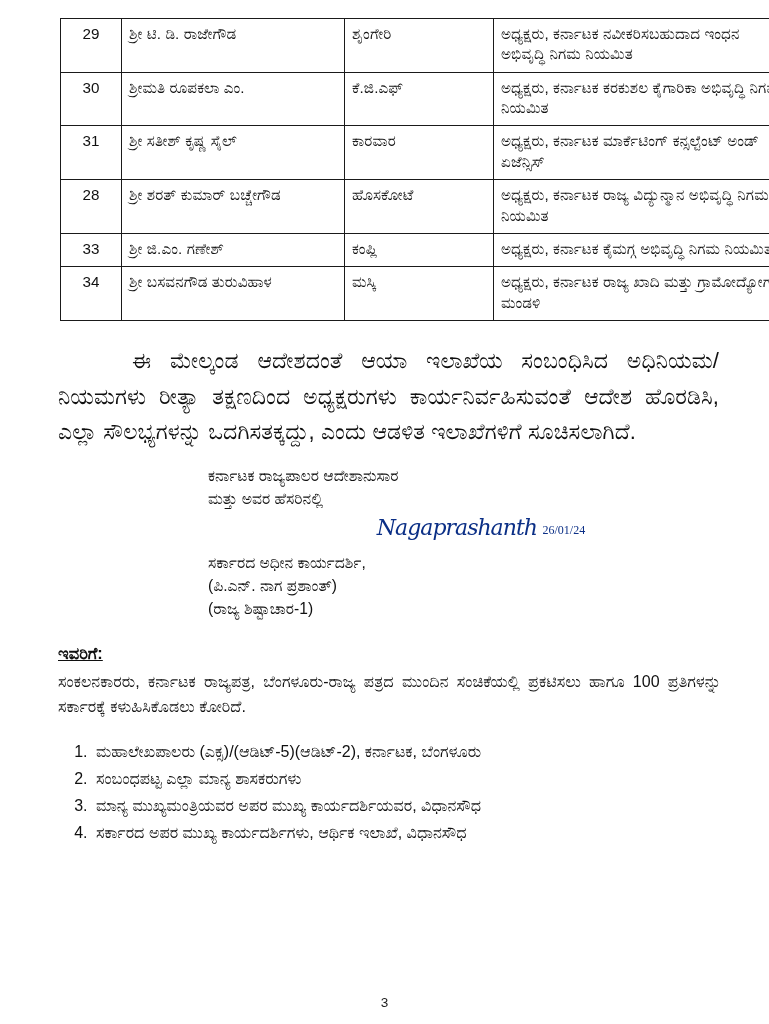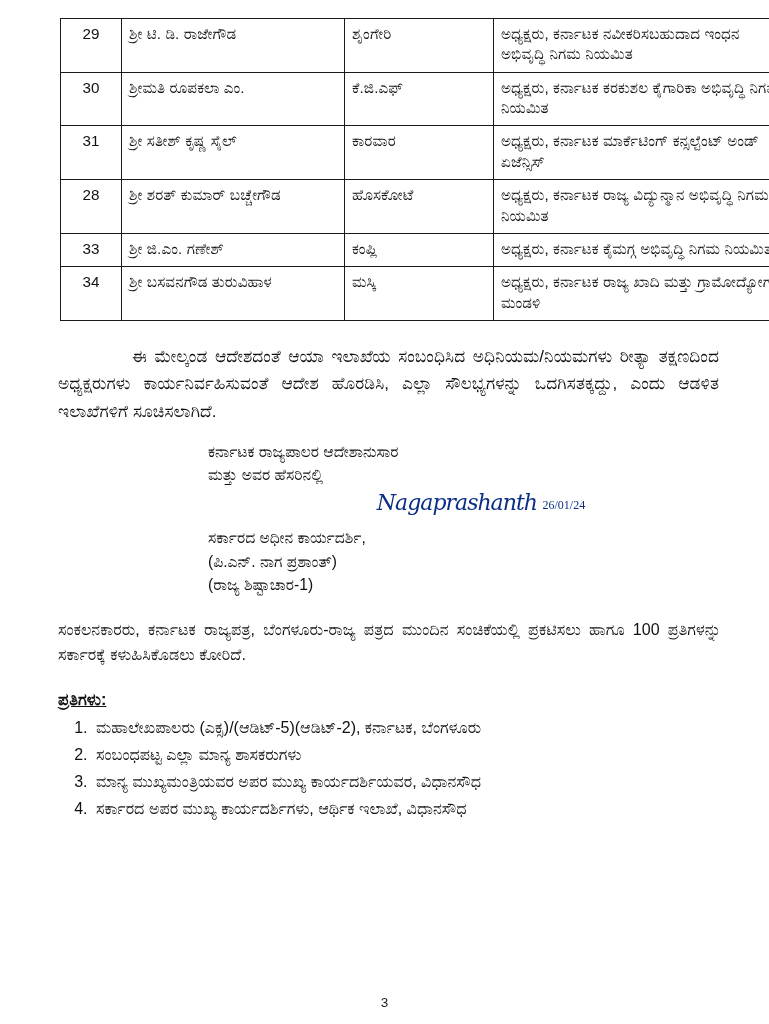--- a/index.html
+++ b/index.html
@@ -50,21 +50,21 @@
   td.col-place {
     width: 134px;
   }
   td.col-post {
     width: 284px;
   }
 
   
   .para {
     margin-top: 22px;
-    font-size: 17px;
+    font-size: 22px;
     line-height: 1.62;
     text-align: justify;
     text-justify: inter-word;
     letter-spacing: 0.1px;
     padding-right: 6px;
   }
   .para .indent {
     display: inline-block;
     width: 74px;
   }
@@ -200,25 +200,25 @@
     <span class="sign-mark">
       <span class="scribble">Nagaprashanth</span>
       <span class="sdate">26/01/24</span>
     </span>
     <span class="line">ಸರ್ಕಾರದ ಅಧೀನ ಕಾರ್ಯದರ್ಶಿ,</span>
     <span class="line">(ಪಿ.ಎನ್. ನಾಗ ಪ್ರಶಾಂತ್)</span>
     <span class="line">(ರಾಜ್ಯ ಶಿಷ್ಟಾಚಾರ-1)</span>
   </div>
 
   <div class="section">
+    <div class="section-title">ಇವರಿಗೆ:</div>
     <div class="body">ಸಂಕಲನಕಾರರು, ಕರ್ನಾಟಕ ರಾಜ್ಯಪತ್ರ, ಬೆಂಗಳೂರು-ರಾಜ್ಯ ಪತ್ರದ ಮುಂದಿನ ಸಂಚಿಕೆಯಲ್ಲಿ ಪ್ರಕಟಿಸಲು ಹಾಗೂ 100 ಪ್ರತಿಗಳನ್ನು ಸರ್ಕಾರಕ್ಕೆ ಕಳುಹಿಸಿಕೊಡಲು ಕೋರಿದೆ.</div>
   </div>
 
   <div class="section">
-    <div class="section-title">ಪ್ರತಿಗಳು:</div>
     <ol class="copies">
       <li>ಮಹಾಲೇಖಪಾಲರು (ಎಕ್ಸ)/(ಆಡಿಟ್-5)(ಆಡಿಟ್-2), ಕರ್ನಾಟಕ, ಬೆಂಗಳೂರು</li>
       <li>ಸಂಬಂಧಪಟ್ಟ ಎಲ್ಲಾ ಮಾನ್ಯ ಶಾಸಕರುಗಳು</li>
       <li>ಮಾನ್ಯ ಮುಖ್ಯಮಂತ್ರಿಯವರ ಅಪರ ಮುಖ್ಯ ಕಾರ್ಯದರ್ಶಿಯವರ, ವಿಧಾನಸೌಧ</li>
       <li>ಸರ್ಕಾರದ ಅಪರ ಮುಖ್ಯ ಕಾರ್ಯದರ್ಶಿಗಳು, ಆರ್ಥಿಕ ಇಲಾಖೆ, ವಿಧಾನಸೌಧ</li>
     </ol>
   </div>
 
   <div class="page-number">3</div>
 </div>

